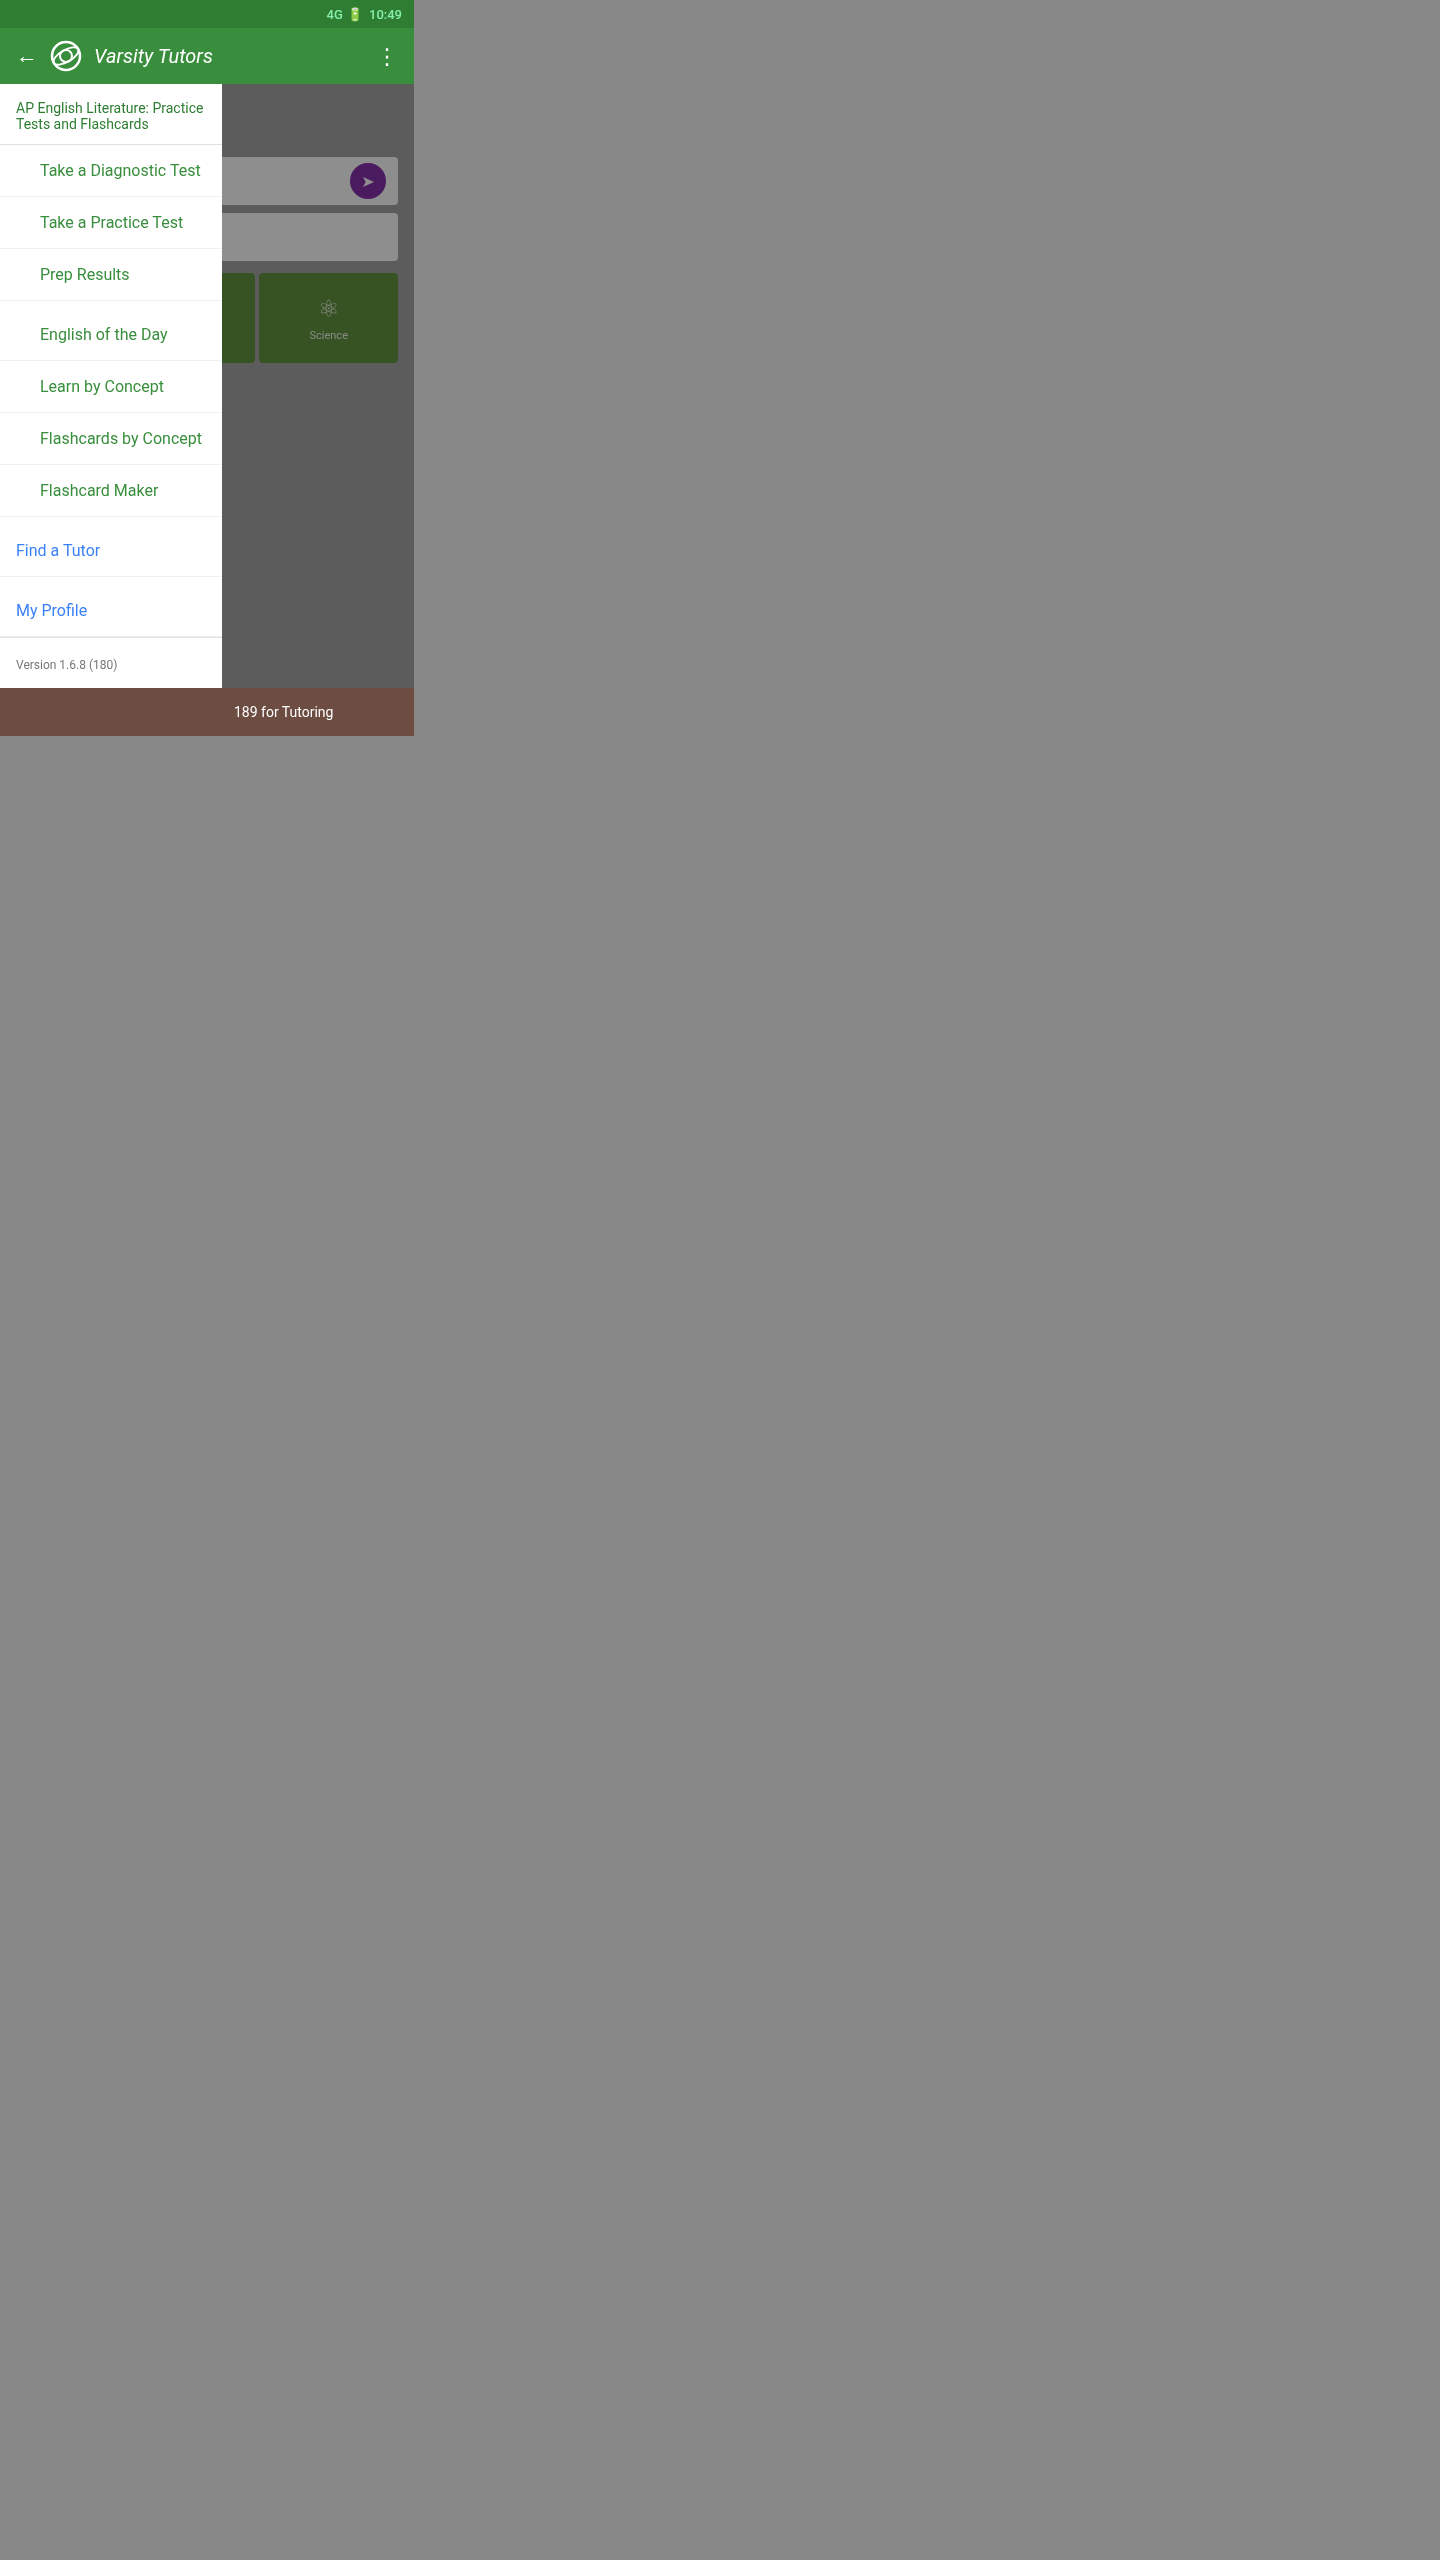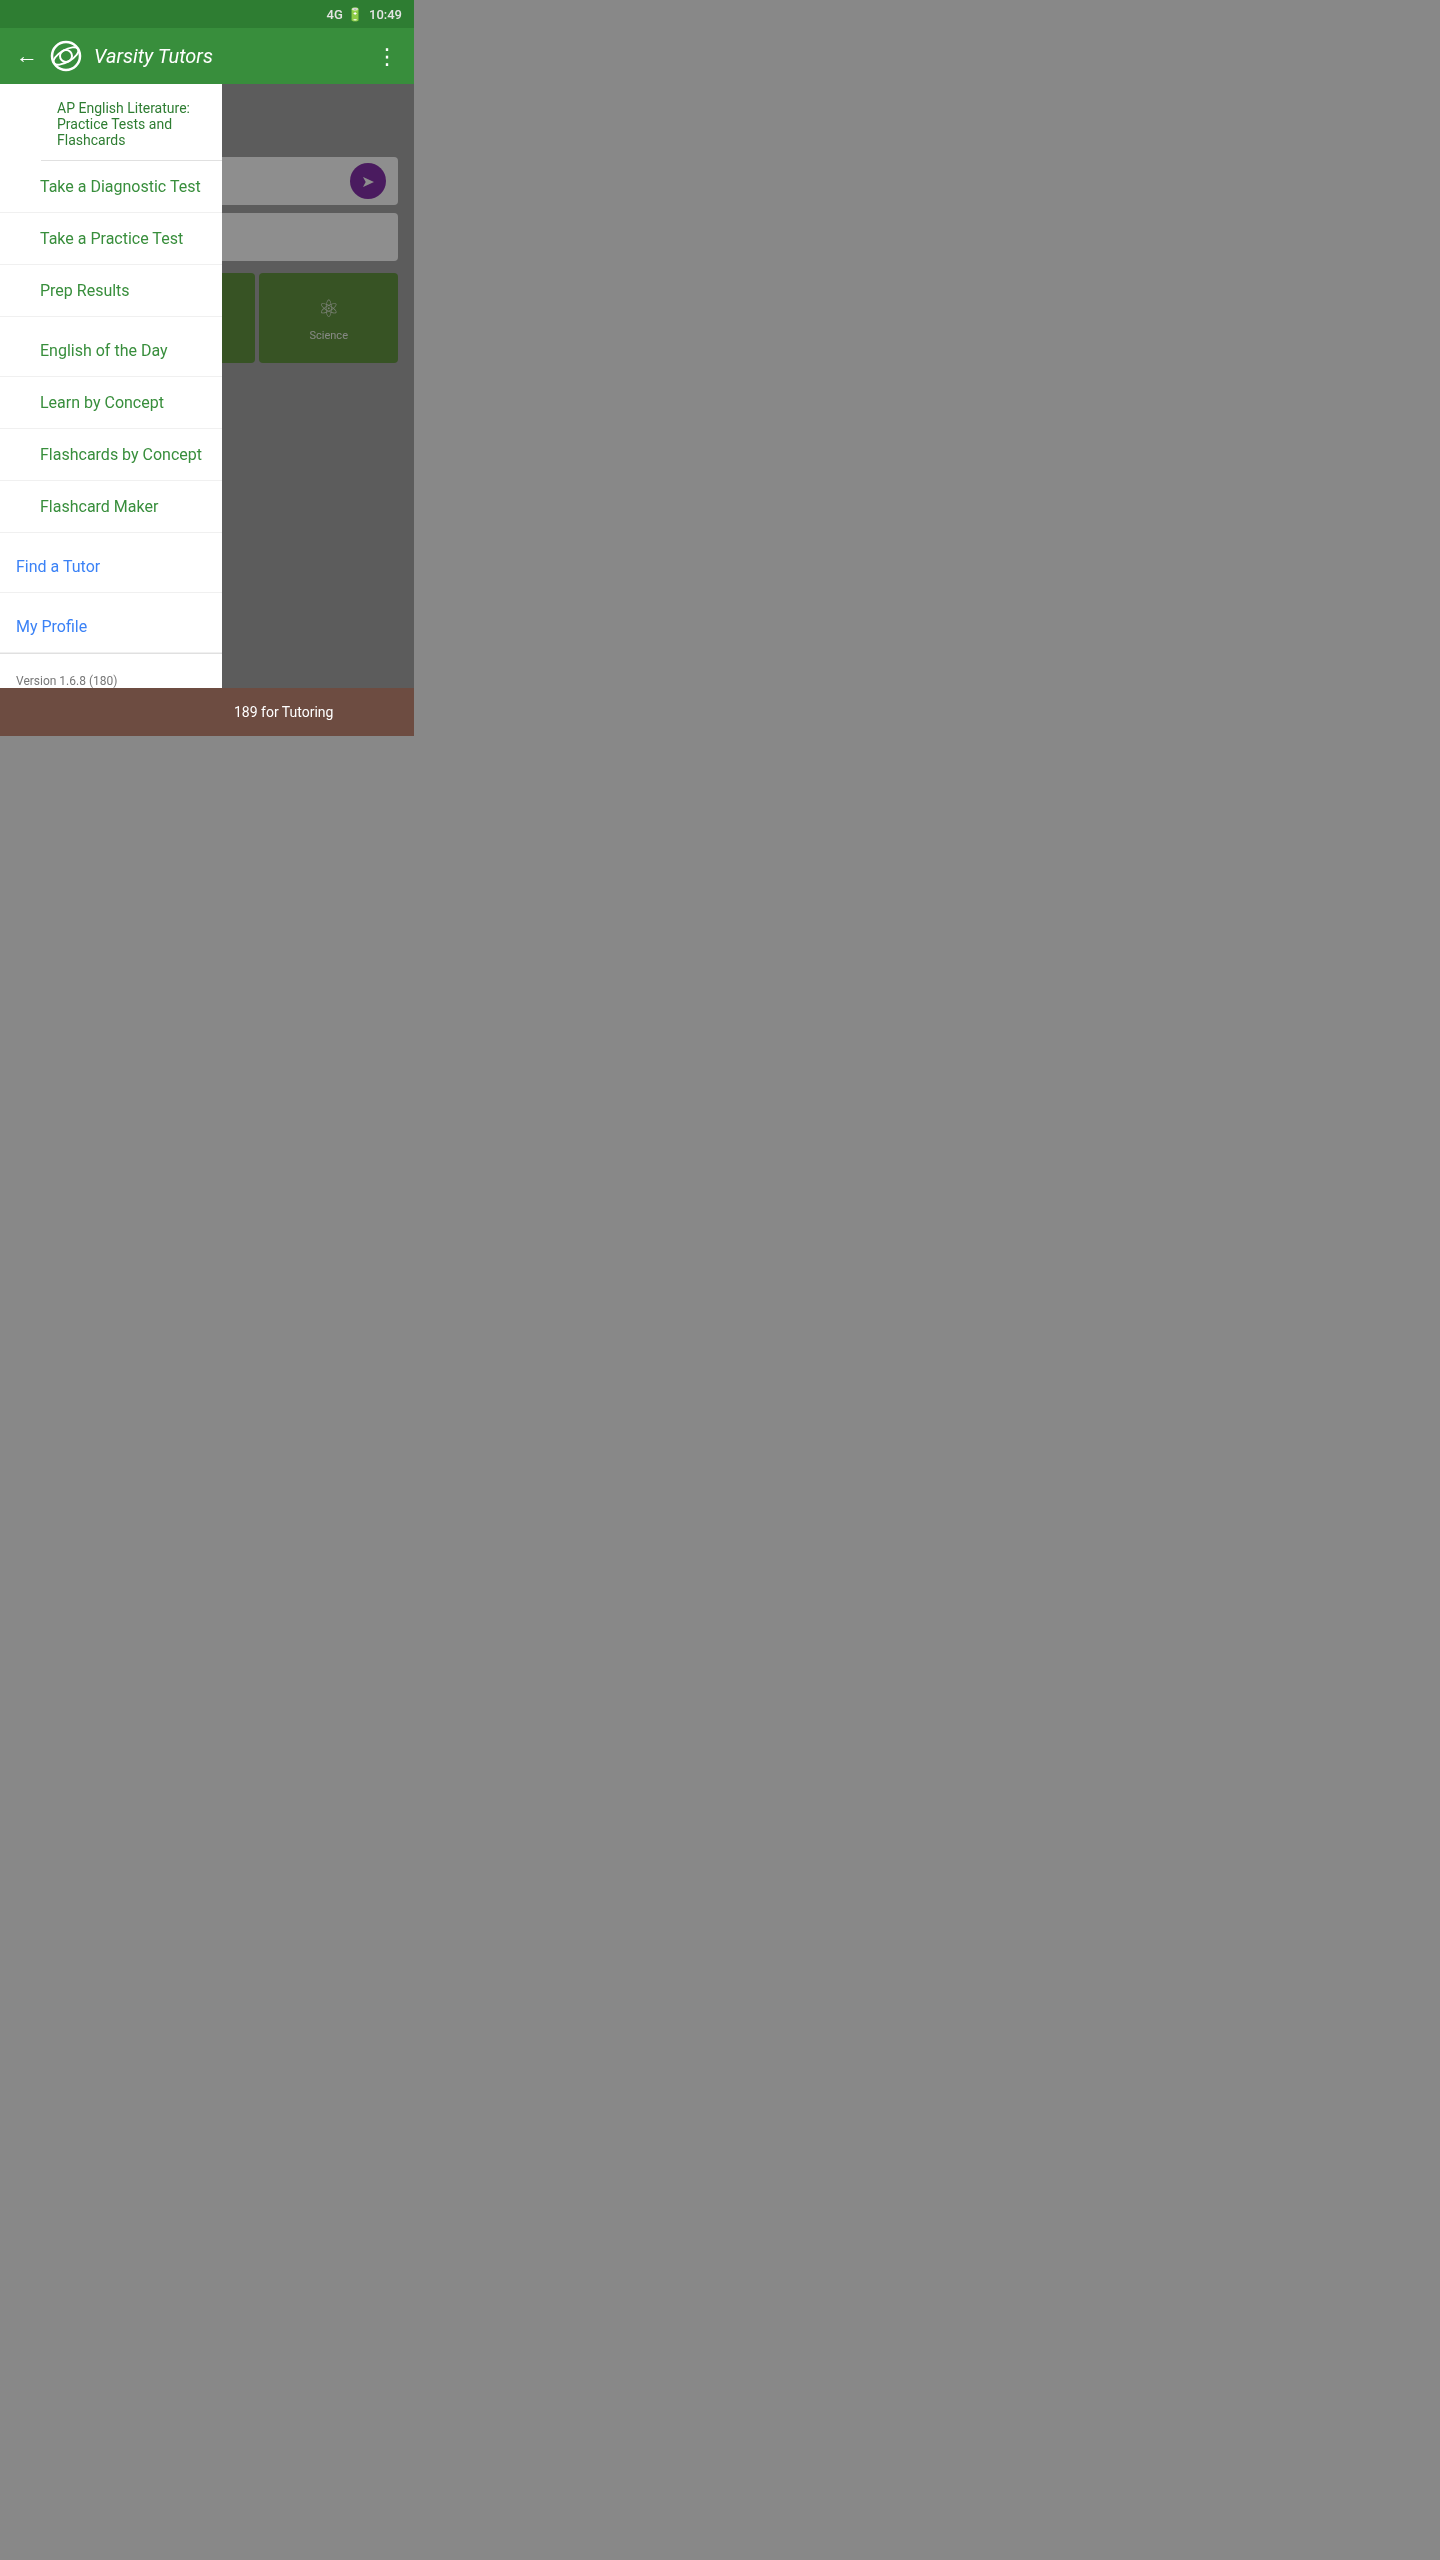--- a/index.html
+++ b/index.html
@@ -22,21 +22,21 @@
       background: #2e7d32;
       height: 28px;
       display: flex;
       align-items: center;
       justify-content: flex-end;
       padding: 0 12px;
       gap: 6px;
     }
 
     .status-bar-text {
-      color: #e5e5e5;
+      color: #86efac;
       font-size: 13px;
       font-weight: 500;
     }
 
     .status-icons {
       display: flex;
       align-items: center;
       gap: 5px;
     }
 
@@ -193,21 +193,20 @@
       display: flex;
       flex-direction: column;
     }
 
     .drawer-header {
       padding: 16px 16px 12px 16px;
       font-size: 14px;
       color: #2e7d32;
       font-weight: 400;
       border-bottom: 1px solid #e0e0e0;
-      margin-left: 41px;
     }
 
     .drawer-item {
       padding: 16px 8px 16px 40px;
       font-size: 16px;
       color: #388e3c;
       cursor: pointer;
       border-bottom: 1px solid #f0f0f0;
     }
 

